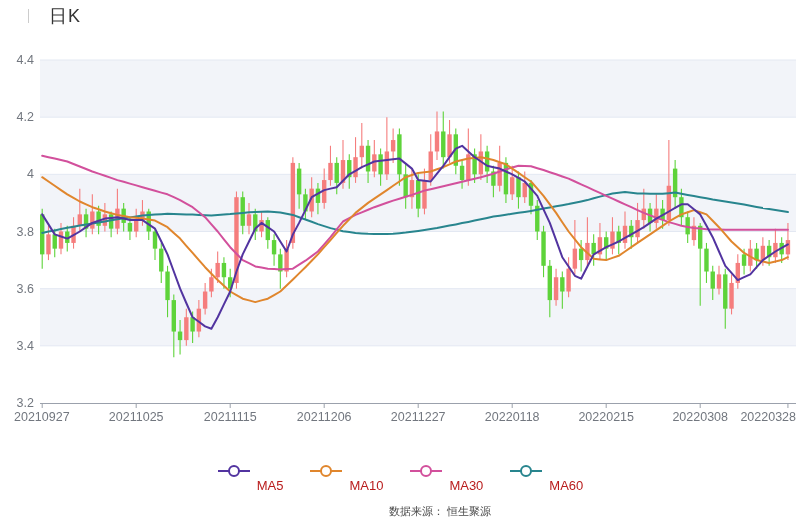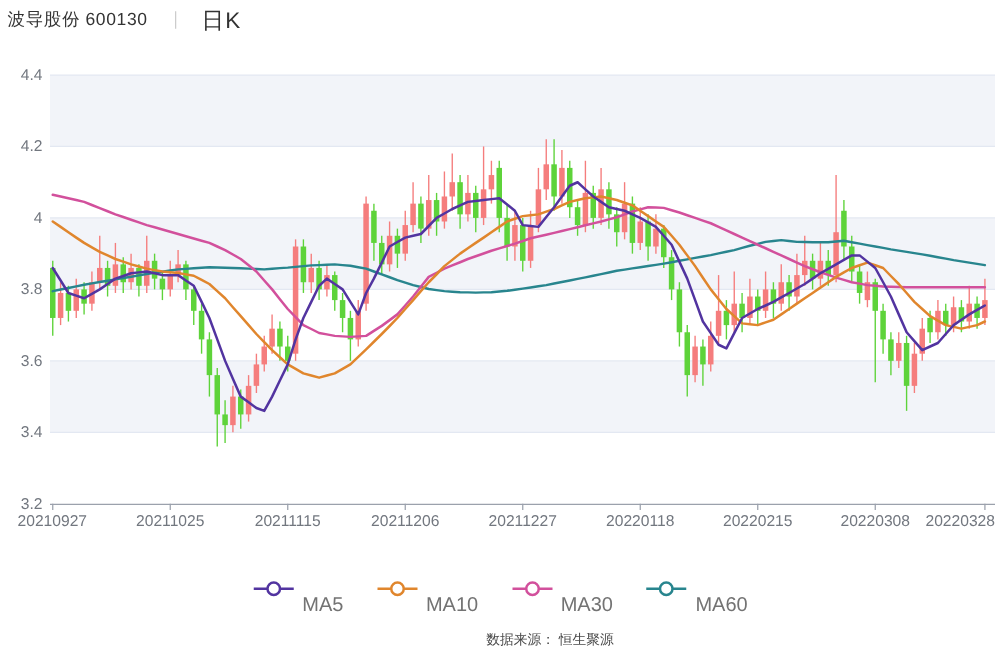--- a/index.html
+++ b/index.html
@@ -17,31 +17,30 @@
     display:inline-block;width:1px;height:14px;background:#cccccc;
     margin:0 20px 0 22px;
   }
   .period-tab{font-size:18px;color:#333333;letter-spacing:1px;cursor:pointer;}
   #chart-svg{position:absolute;top:0;left:0;}
   .legend{
     position:absolute;top:460px;left:0;width:800px;height:22px;
     display:flex;justify-content:center;align-items:center;gap:26px;z-index:5;
   }
   .legend-item{display:flex;align-items:center;gap:6px;cursor:pointer;}
-  .legend-item .lbl{font-size:16px;color:#737373;margin-top:28px;}
+  .legend-item .lbl{font-size:13px;color:#b91c1c;margin-top:28px;}
   .source-row{
     position:absolute;top:492px;left:80px;width:720px;text-align:center;
     font-size:11px;color:#4a4a4a;z-index:5;margin-top:12px;
   }
 </style>
 </head>
 <body>
 
 <div class="header">
-  <span class="stock-title">波导股份 600130</span>
   <span class="title-divider"></span>
   <span class="period-tab">日K</span>
 </div>
 
 <svg id="chart-svg" width="800" height="452" viewBox="0 0 800 452">
     <rect x="40" y="60" width="756" height="57.166666666666686" fill="#f2f4f9"></rect>
     <rect x="40" y="174.33333333333343" width="756" height="57.166666666666714" fill="#f2f4f9"></rect>
     <rect x="40" y="288.66666666666674" width="756" height="57.166666666666686" fill="#f2f4f9"></rect>
     <line x1="40" y1="345.8333333333334" x2="796" y2="345.8333333333334" stroke="#e3e8f2" stroke-width="1"></line>
     <line x1="40" y1="288.66666666666674" x2="796" y2="288.66666666666674" stroke="#e3e8f2" stroke-width="1"></line>

